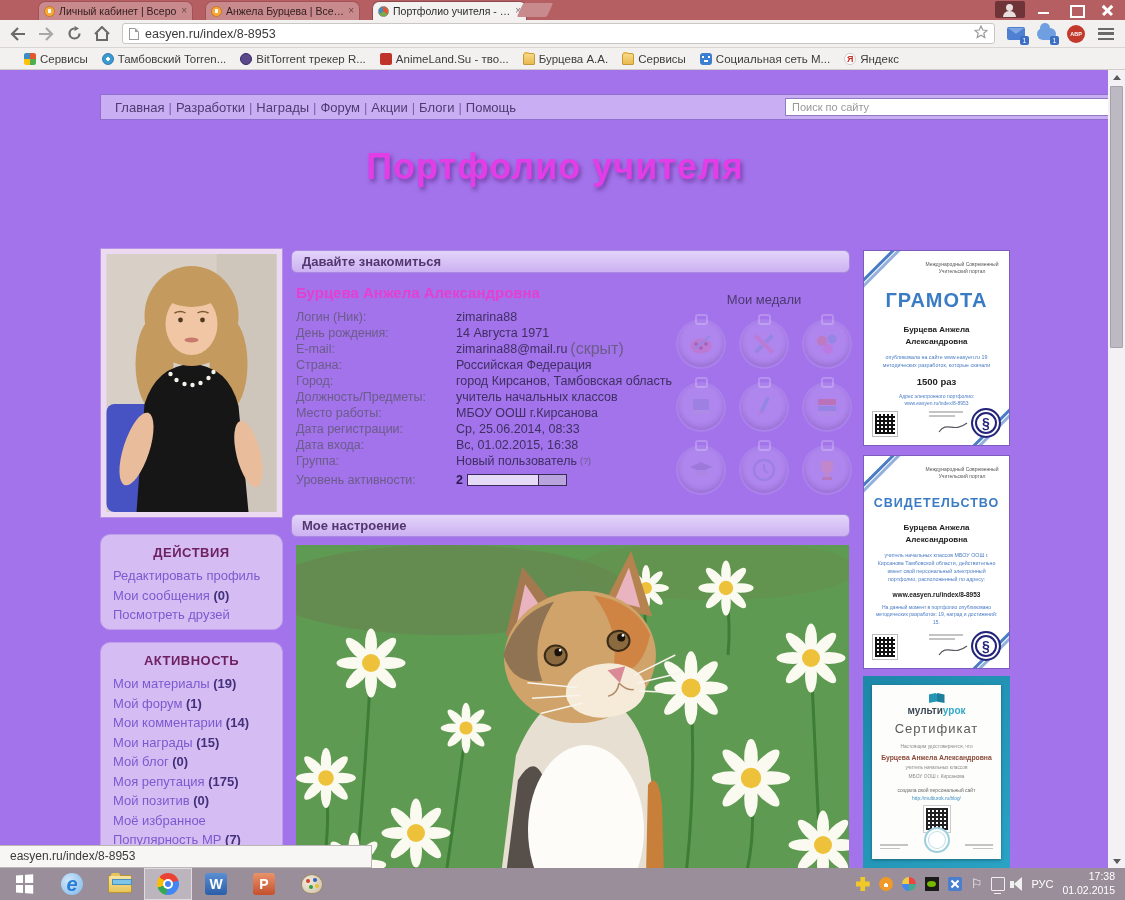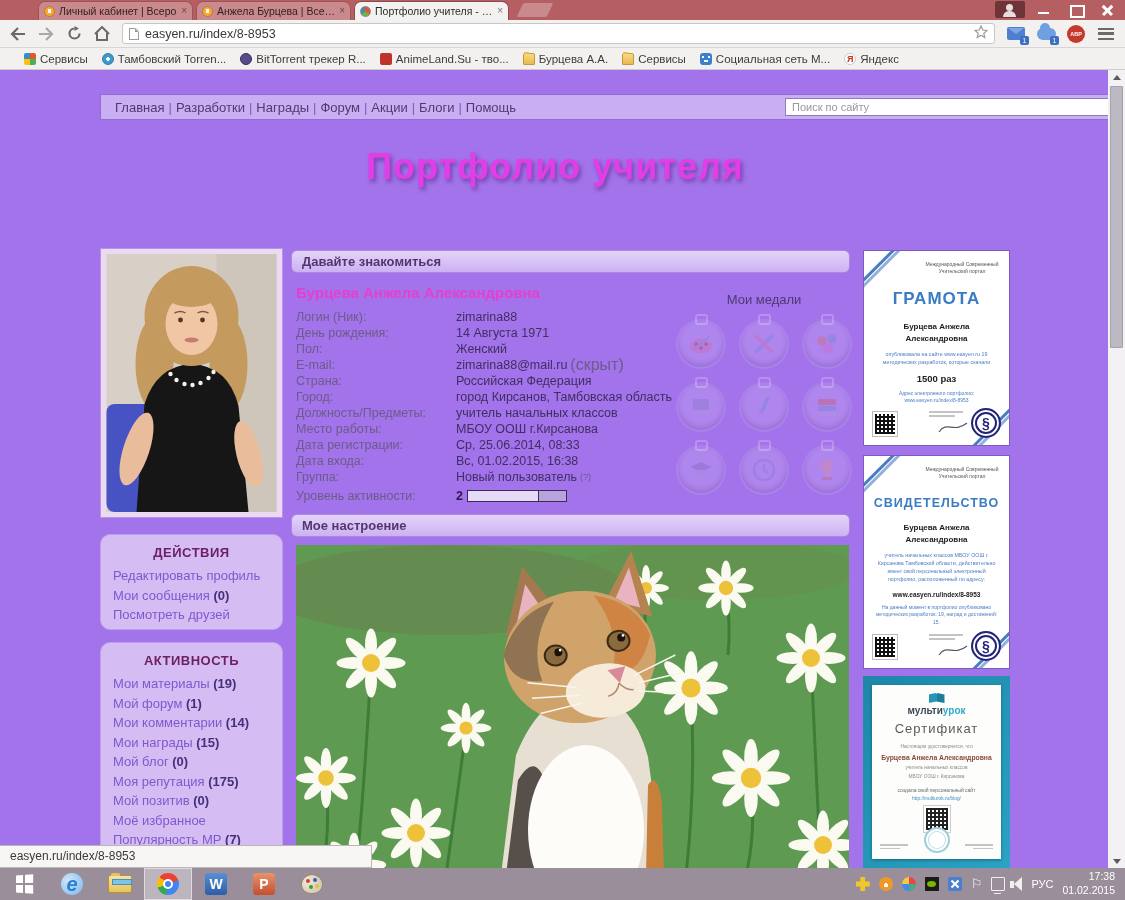--- a/index.html
+++ b/index.html
@@ -3,21 +3,21 @@
 <meta charset="utf-8">
 <style>
   * { margin:0; padding:0; box-sizing:border-box; }
   html,body { width:1125px; height:900px; overflow:hidden; }
   body { font-family:"Liberation Sans", sans-serif; background:#a273ea; }
   .screen { position:relative; width:1125px; height:900px; overflow:hidden; }
 
   
   .titlebar { position:absolute; left:0; top:0; width:100%; height:20px; background:#b65f63; }
   .tabs { position:absolute; left:38px; top:1px; display:flex; height:19px; }
-  .tab { width:155px; height:19px; margin-right:3px; border-radius:7px 7px 0 0;
+  .tab { width:155px; height:19px; margin-right:12px; border-radius:7px 7px 0 0;
          background:#c98a8d; border:1px solid #a25257; border-bottom:none;
          display:flex; align-items:center; gap:4px; padding:0 5px; }
   .tab.active { background:#f4f2f0; border-color:#8d4a4e; }
   .tab-title { flex:1; font-size:10.5px; color:#33201f; white-space:nowrap; overflow:hidden; text-overflow:ellipsis; }
   .tab.active .tab-title { color:#2b2b2b; }
   .tab-close { font-size:10px; color:#6d4545; line-height:1; }
   .tab.active .tab-close { color:#777; }
   .favicon { width:11px; height:11px; border-radius:50%; flex:none; }
   .fav-star { background:radial-gradient(circle at 50% 45%, #fff 0 2px, #f6a93b 2px 5px, #e88c2a 5px); border:1px solid #c9771f; }
   .fav-color { background:conic-gradient(#e4572e 0 120deg, #76b041 120deg 240deg, #3b8ec2 240deg); border:1px solid #888; }
@@ -111,21 +111,21 @@
   .mood-img { position:absolute; left:196px; top:475px; width:553px; height:330px; overflow:hidden; }
   .mood-img svg { display:block; }
 
   .right-col { position:absolute; left:763px; top:0; width:147px; }
   .cert { position:absolute; left:0; width:147px; background:#fff; border:1px solid #7d5cc0; overflow:hidden; }
   .cert1 { top:180px; height:196px; } .cert2 { top:385px; height:214px; }
   .stripe { position:absolute; width:260px; height:7px; border-top:3px solid #4a7cc4; border-bottom:3px solid #93b0dc; transform:rotate(-45deg); }
   .stripe.tl { left:-130px; top:28px; } .stripe.br { right:-130px; bottom:28px; }
   .cert-portal { margin:10px 8px 0 auto; width:78px; text-align:center; font-size:5px; color:#555; line-height:1.4; }
   .cert-title { text-align:center; font-weight:bold; color:#3a7cc4; letter-spacing:1px; }
-  .cert1 .cert-title { font-size:17px; margin-top:14px; }
+  .cert1 .cert-title { font-size:20px; margin-top:14px; }
   .cert2 .cert-title { font-size:12.5px; margin-top:16px; }
   .cert-name { text-align:center; font-size:8px; font-weight:bold; color:#1c1c1c; margin:12px 8px 0; line-height:1.5; }
   .cert-body { text-align:center; font-size:5.3px; color:#4a7cc4; margin:6px 10px 0; line-height:1.5; }
   .cert-high { text-align:center; font-size:9.5px; font-weight:bold; color:#222; margin-top:6px; }
   .cert-link2 { text-align:center; font-size:6.5px; font-weight:bold; color:#222; margin-top:7px; }
   .cert-foot { text-align:center; font-size:5px; color:#4a7cc4; margin:6px 10px 0; line-height:1.5; }
   .qr { position:absolute; left:9px; bottom:9px; width:24px; height:24px; border:2px solid #fff; outline:1px solid #bbb;
         background-image:repeating-linear-gradient(0deg,#111 0 2px,transparent 2px 4px),repeating-linear-gradient(90deg,#111 0 2px,#fff 2px 4px); }
   .seal { position:absolute; right:8px; bottom:7px; width:30px; height:30px; border-radius:50%; border:2px solid #23237a; box-shadow:inset 0 0 0 2px #fff, inset 0 0 0 4px #23237a; display:flex; align-items:center; justify-content:center; font-size:14px; font-weight:bold; color:#23237a; background:#fff; }
   .sig { position:absolute; right:40px; bottom:10px; }
@@ -391,24 +391,20 @@
       <div class="profile-name">Бурцева Анжела Александровна</div>
 
       <div class="prows">
         <div class="prow">
           <span class="plabel">Логин (Ник):</span>
           <span class="pvalue">zimarina88</span>
         </div>
         <div class="prow">
           <span class="plabel">День рождения:</span>
           <span class="pvalue">14 Августа 1971</span>
-        </div>
-        <div class="prow">
-          <span class="plabel">Пол:</span>
-          <span class="pvalue">Женский</span>
         </div>
         <div class="prow">
           <span class="plabel">E-mail:</span>
           <span class="pvalue">zimarina88@mail.ru</span>
           <span class="pnote">(скрыт)</span>
         </div>
         <div class="prow">
           <span class="plabel">Страна:</span>
           <span class="pvalue">Российская Федерация</span>
         </div>

